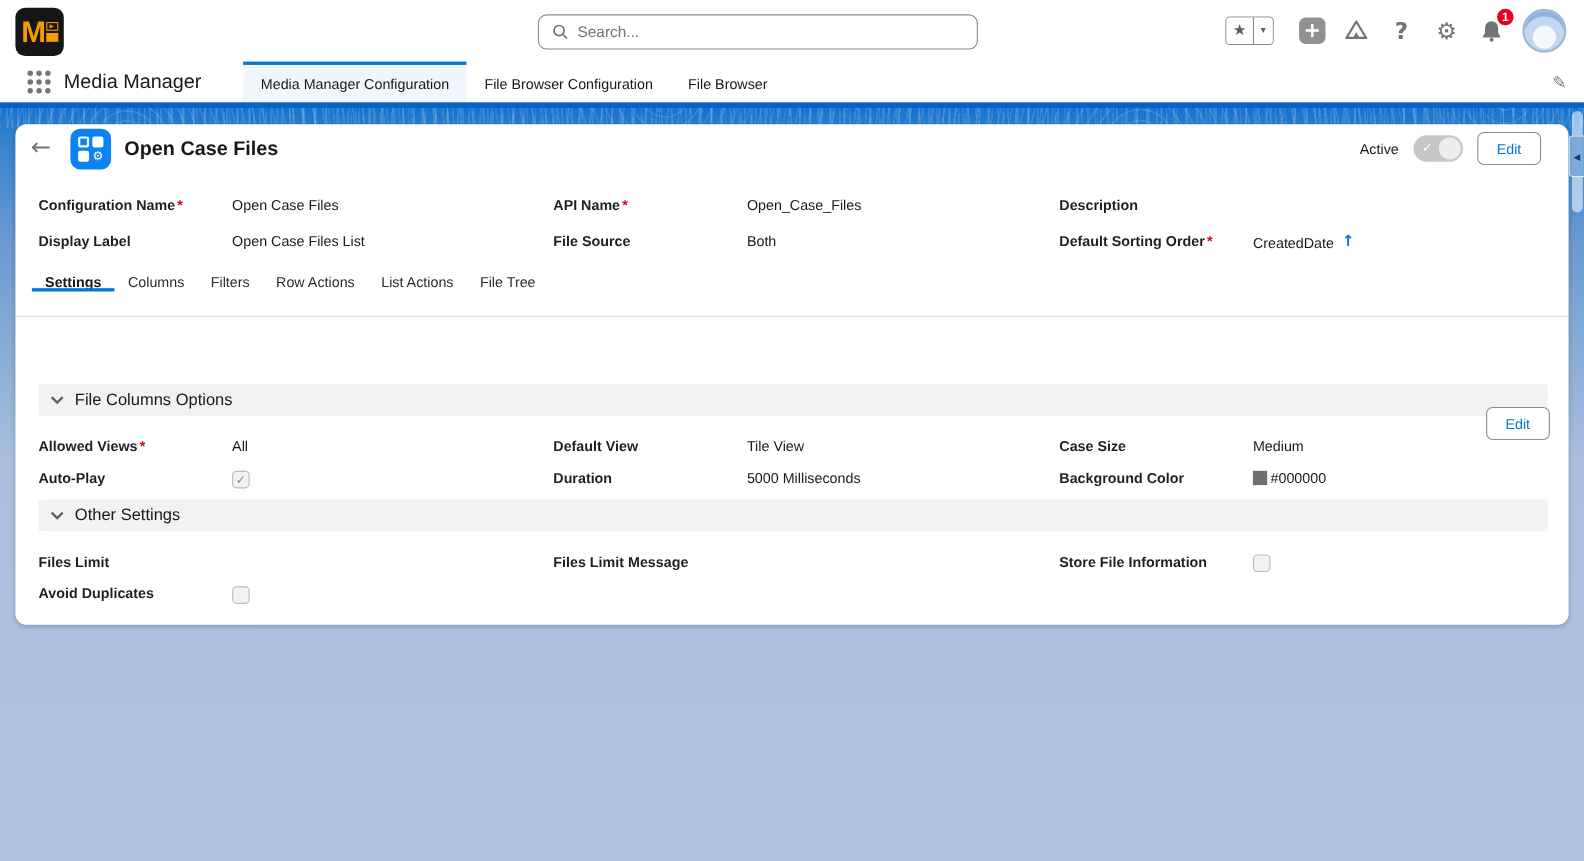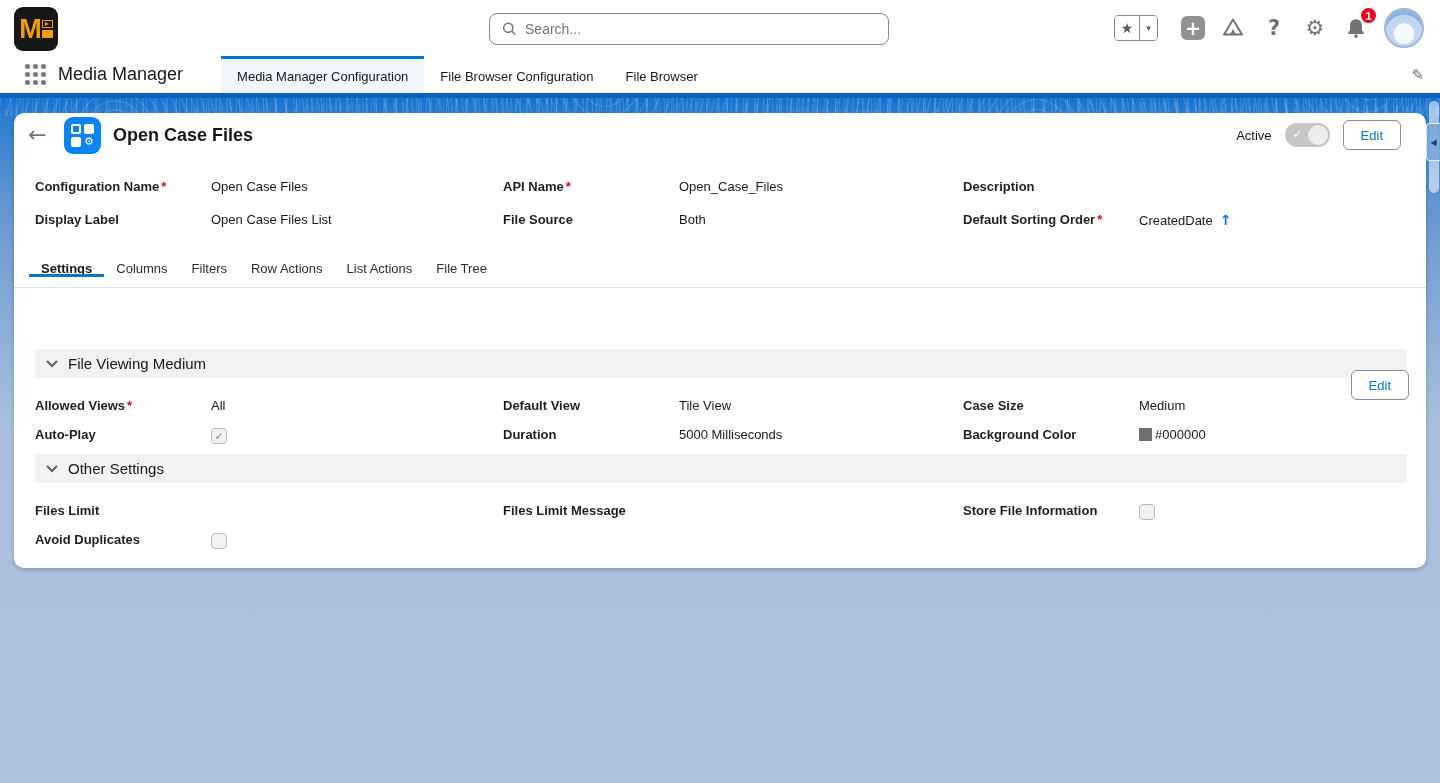--- a/index.html
+++ b/index.html
@@ -82,21 +82,21 @@
 
   
   .fields { padding:22px 20px 17px 21px; display:grid; grid-template-columns:468px 460px 1fr; row-gap:13px; }
   .field { display:flex; align-items:flex-start; height:20px; font-size:13px; }
   .f-lbl { flex:0 0 176px; font-weight:600; color:#1f1f1f; }
   .req { color:#cb0a16; font-style:normal; font-weight:600; margin-left:2px; }
   .f-val { color:#181818; display:flex; align-items:center; }
   .sort-up { color:#0f6fde; font-weight:700; margin-left:7px; font-size:14px; font-style:normal; }
 
   
-  .dtabs { display:flex; padding:0 20px 0 15px; border-bottom:1px solid #e3e2e1; height:39px; align-items:center; }
+  .dtabs { display:flex; padding:0 20px 0 15px; border-bottom:1px solid #e3e2e1; height:39px; align-items:flex-start; }
   .dtab { padding:0 12px; display:flex; align-items:center; font-size:13px; color:#2b2b2b; position:relative;
           cursor:pointer; background:none; border:none; }
   .dtab.active { font-weight:700; color:#181818; }
   .dtab.active::after { content:""; position:absolute; left:0; right:0; bottom:-1px; height:3px; background:#0176d3; }
 
   
   .panel { position:relative; height:281px; padding:0 19px 0 21px; }
   .panel-edit { position:absolute; top:21px; right:17px; }
   .sect-hdr { height:29px; background:#f3f2f2; border-radius:3px; display:flex; align-items:center; gap:9px;
               padding-left:10px; font-size:15px; font-weight:500; color:#181818; cursor:pointer; }
@@ -266,21 +266,21 @@
         <button class="dtab">File Tree</button>
       </div>
 
       <div class="panel">
         <button class="btn panel-edit">Edit</button>
 
         <div class="sect-hdr first">
           <svg width="14" height="9" viewBox="0 0 14 9">
             <path d="M2 2l5 5 5-5" stroke="#5f5f5f" stroke-width="2" fill="none"></path>
           </svg>
-          <span>File Viewing Medium</span>
+          <span>File Columns Options</span>
         </div>
 
         <div class="grid">
           <div class="field">
             <span class="f-lbl"><span>Allowed Views</span><i class="req">*</i></span>
             <span class="f-val">All</span>
           </div>
           <div class="field">
             <span class="f-lbl"><span>Default View</span></span>
             <span class="f-val">Tile View</span>

